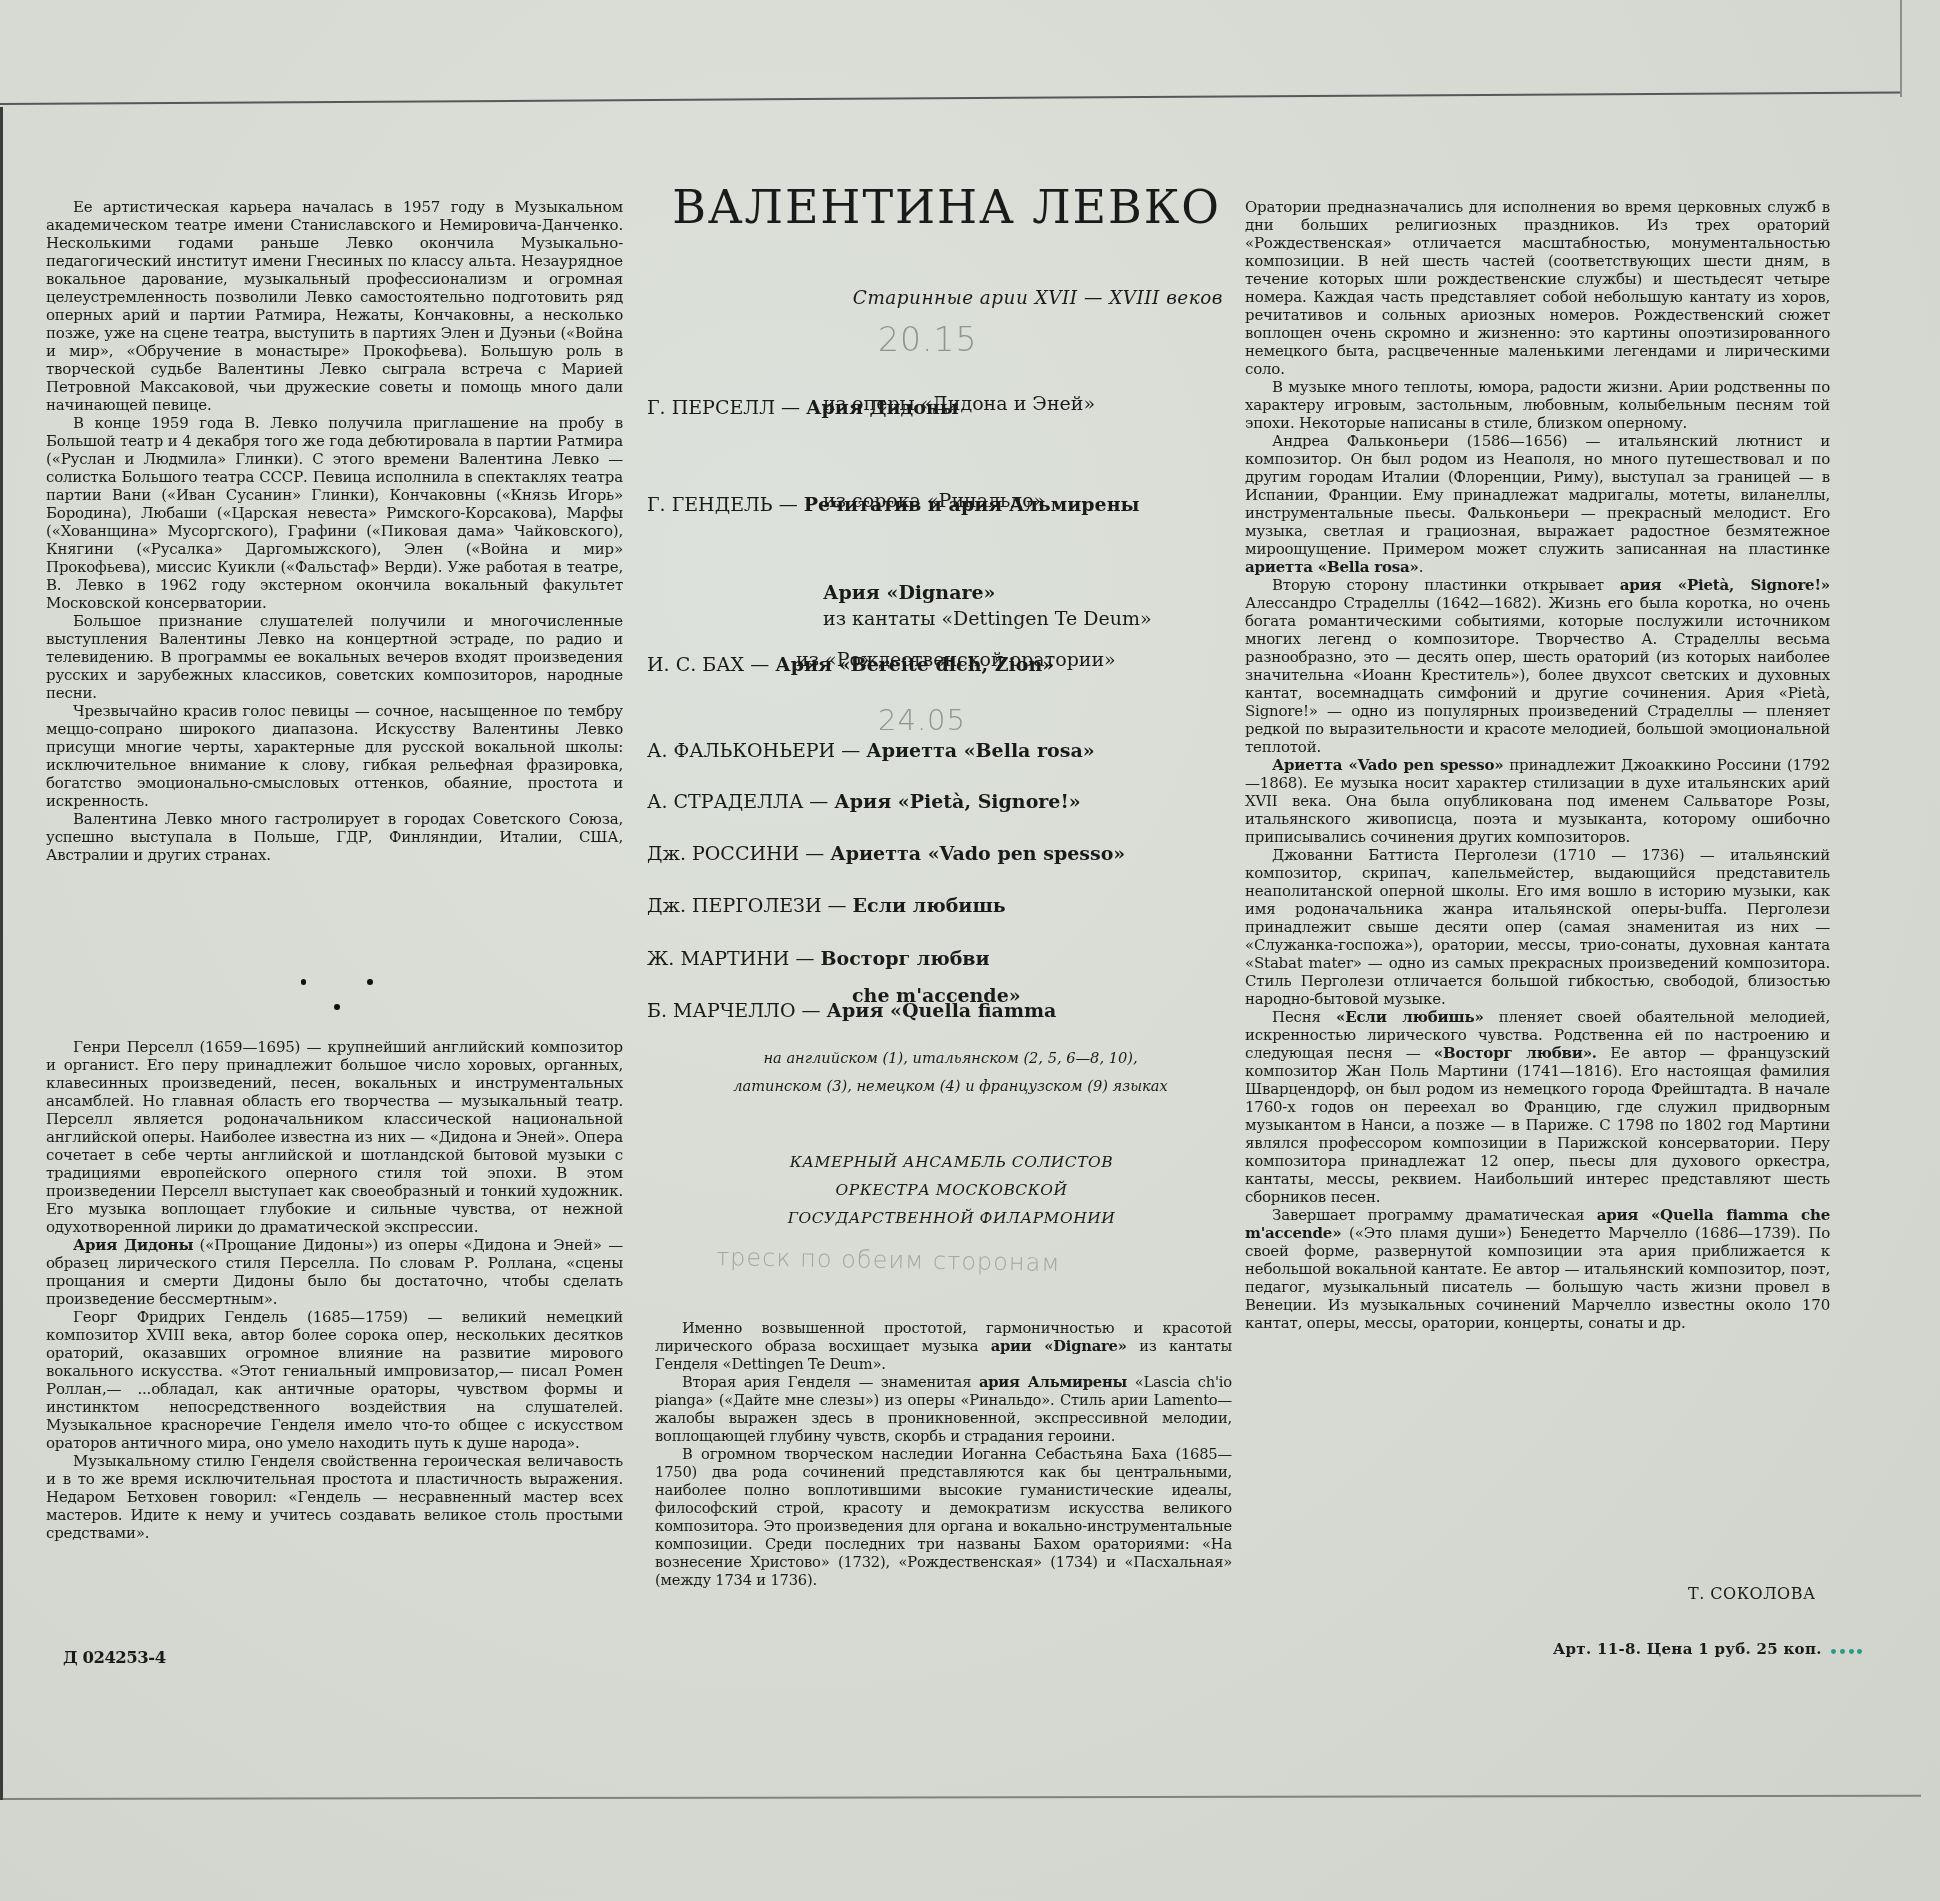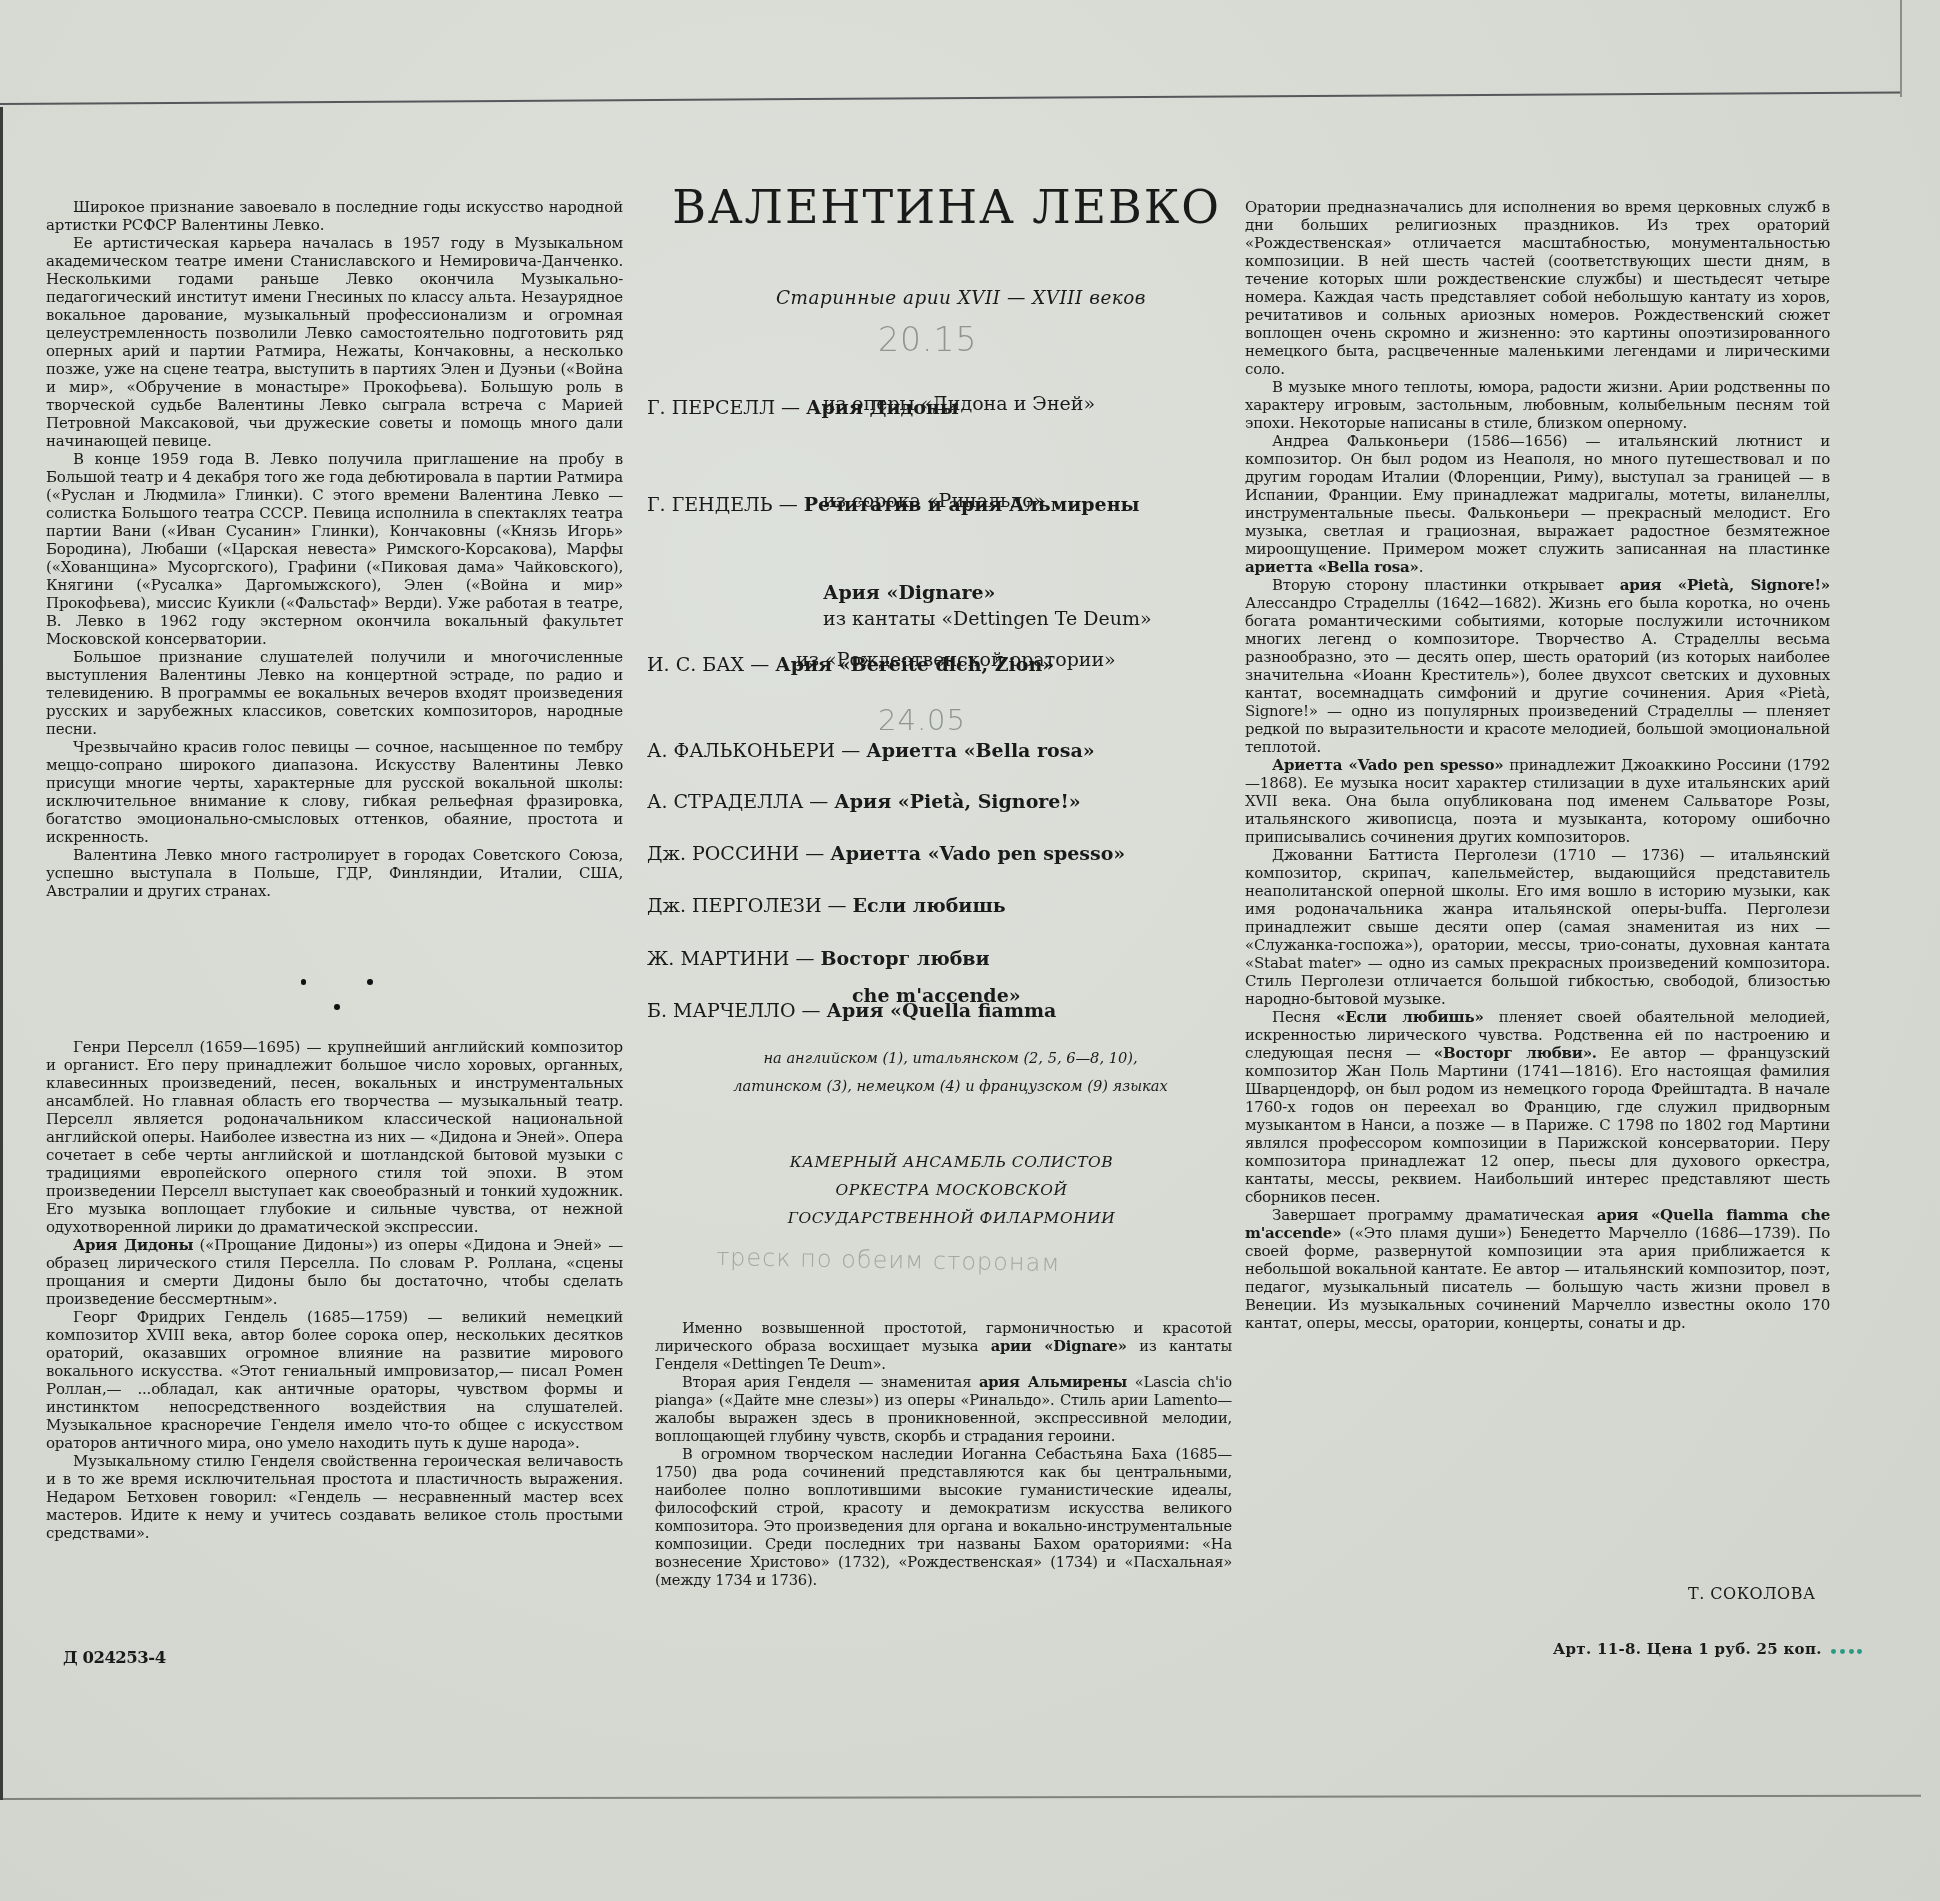--- a/index.html
+++ b/index.html
@@ -42,21 +42,21 @@
   #mid-prose { left: 655px; top: 1319px; width: 577px; font-size: 14.7px; }
   .stars { position: absolute; left: 291px; top: 973px; width: 97px; height: 39px; }
   .star { position: absolute; width: 5.8px; height: 5.8px; background: #111; border-radius: 50%; }
   .catalog { position: absolute; left: 63px; top: 1648px; font-size: 16.5px; font-weight: bold; letter-spacing: -0.5px; }
   .title {
     position: absolute; left: 665px; top: 180px; width: 563px;
     font-size: 46px; letter-spacing: 1.9px; font-family: "DejaVu Serif", serif;
     text-align: center;
   }
   .subtitle {
-    position: absolute; left: 699px; top: 287px; width: 524px; text-align: center;
+    position: absolute; left: 699px; top: 287px; width: 524px; text-align: right;
     font-style: italic; font-size: 18.4px; letter-spacing: 0.5px;
   }
   .pencil {
     position: absolute; font-family: "DejaVu Sans", sans-serif; color: #8f958f;
     font-weight: 300; letter-spacing: 1px;
   }
   .track { position: absolute; font-size: 19px; white-space: nowrap; margin-top: 48px; }
   .track .comp { font-weight: normal; }
   .track .work { font-weight: bold; }
   .track-sub { position: absolute; font-size: 19px; white-space: nowrap; }
@@ -77,21 +77,20 @@
 <body>
 
 <div class="page">
   <div class="fold-top"></div>
   <div class="fold-right"></div>
   <div class="fold-bottom"></div>
   <div class="left-edge"></div>
 
   <div class="col" id="col-left">
     <div id="left-paras">
-        <p>Широкое признание завоевало в последние годы искусство народной артистки РСФСР Валентины Левко.</p>
         <p>Ее артистическая карьера началась в 1957 году в Музыкальном академическом театре имени Станиславского и Немировича-Данченко. Несколькими годами раньше Левко окончила Музыкально-педагогический институт имени Гнесиных по классу альта. Незаурядное вокальное дарование, музыкальный профессионализм и огромная целеустремленность позволили Левко самостоятельно подготовить ряд оперных арий и партии Ратмира, Нежаты, Кончаковны, а несколько позже, уже на сцене театра, выступить в партиях Элен и Дуэньи («Война и мир», «Обручение в монастыре» Прокофьева). Большую роль в творческой судьбе Валентины Левко сыграла встреча с Марией Петровной Максаковой, чьи дружеские советы и помощь много дали начинающей певице.</p>
         <p>В конце 1959 года В. Левко получила приглашение на пробу в Большой театр и 4 декабря того же года дебютировала в партии Ратмира («Руслан и Людмила» Глинки). С этого времени Валентина Левко — солистка Большого театра СССР. Певица исполнила в спектаклях театра партии Вани («Иван Сусанин» Глинки), Кончаковны («Князь Игорь» Бородина), Любаши («Царская невеста» Римского-Корсакова), Марфы («Хованщина» Мусоргского), Графини («Пиковая дама» Чайковского), Княгини («Русалка» Даргомыжского), Элен («Война и мир» Прокофьева), миссис Куикли («Фальстаф» Верди). Уже работая в театре, В. Левко в 1962 году экстерном окончила вокальный факультет Московской консерватории.</p>
         <p>Большое признание слушателей получили и многочисленные выступления Валентины Левко на концертной эстраде, по радио и телевидению. В программы ее вокальных вечеров входят произведения русских и зарубежных классиков, советских композиторов, народные песни.</p>
         <p>Чрезвычайно красив голос певицы — сочное, насыщенное по тембру меццо-сопрано широкого диапазона. Искусству Валентины Левко присущи многие черты, характерные для русской вокальной школы: исключительное внимание к слову, гибкая рельефная фразировка, богатство эмоционально-смысловых оттенков, обаяние, простота и искренность.</p>
         <p>Валентина Левко много гастролирует в городах Советского Союза, успешно выступала в Польше, ГДР, Финляндии, Италии, США, Австралии и других странах.</p>
       </div>
   </div>
   <div class="stars">
     <span class="star" style="left:9.7px;top:5.8px"></span>
     <span class="star" style="left:76px;top:5.8px"></span>

